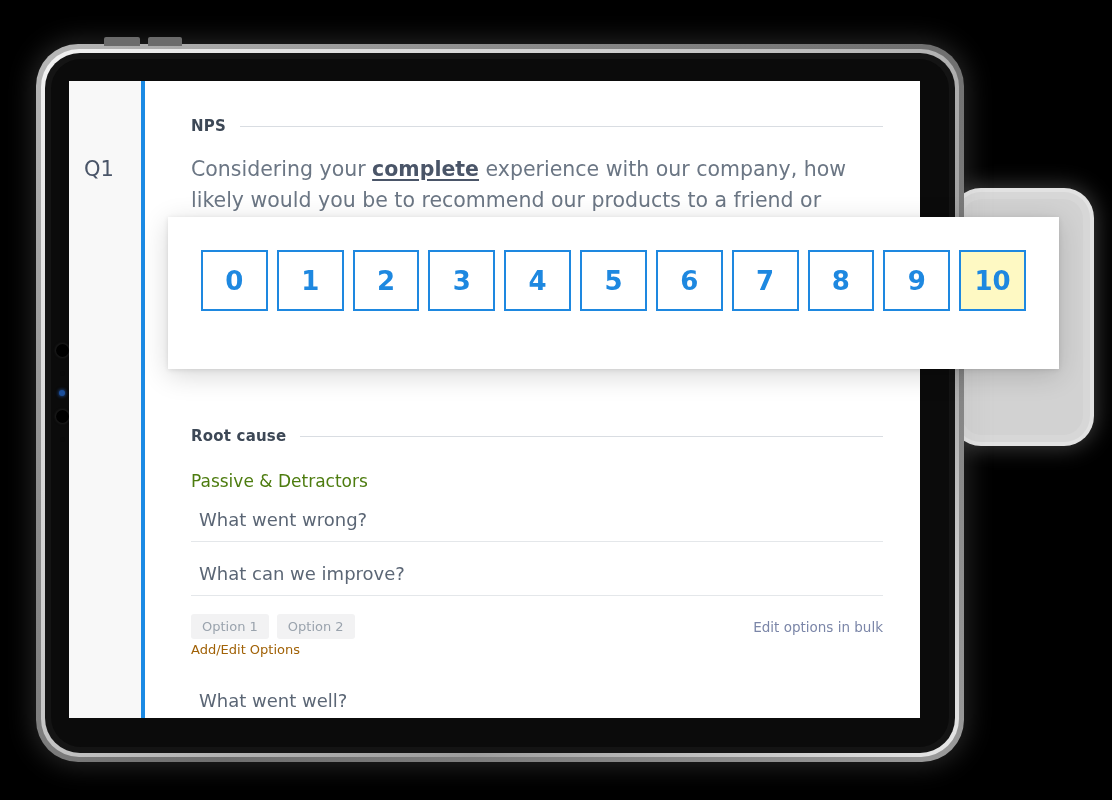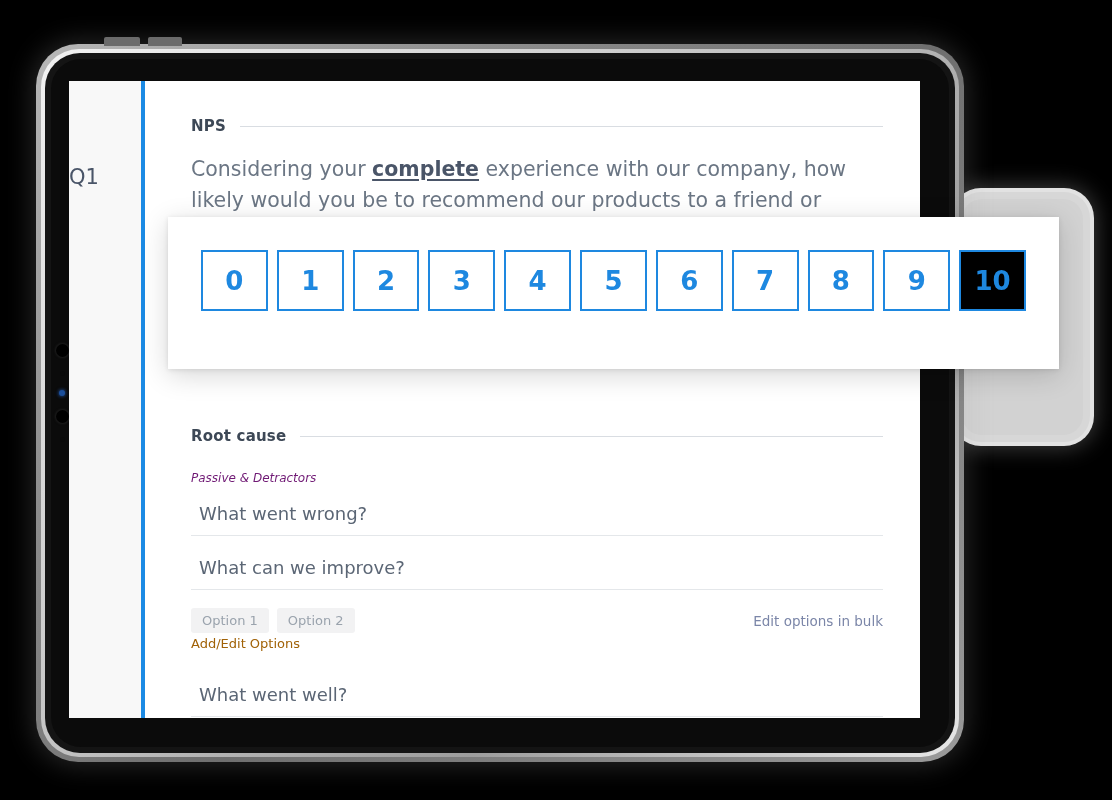--- a/index.html
+++ b/index.html
@@ -106,23 +106,24 @@
   .q-rail {
     position: absolute;
     left: 0; top: 0;
     width: 76px;
     height: 100%;
     background: #f8f8f8;
     border-right: 4px solid #1b8ae4;
   }
   .q-label {
     position: absolute;
-    top: 84px;
+    top: 76px;
     left: 0;
     width: 60px;
+    text-align: center;
     font-size: 21px;
     color: #4a5568;
     font-weight: 400;
   }
 
   
   .content {
     position: absolute;
     left: 80px;
     top: 0;
@@ -160,24 +161,23 @@
     max-width: 680px;
   }
   .question-text u {
     color: #4a5568;
     font-weight: bold;
     text-decoration: underline;
     text-underline-offset: 3px;
   }
 
   .sub-label {
-    font-size: 12px;
-    color: #701a75;
+    font-size: 17px;
+    color: #4d7c0f;
     margin-bottom: 12px;
-    font-style: italic;
   }
 
   .field-line {
     font-size: 18px;
     color: #5b6675;
     padding: 6px 0 11px 8px;
     border-bottom: 1px solid #e4e7ea;
     margin-bottom: 15px;
   }
 
@@ -228,21 +228,21 @@
     border: 2px solid #1e88e0;
     background: #ffffff;
     color: #1e88e0;
     font-size: 26px;
     font-weight: bold;
     display: flex;
     align-items: center;
     justify-content: center;
   }
   .rating-box.selected {
-    background: #000000;
+    background: #fef9c3;
   }
   .anchors {
     display: flex;
     justify-content: space-between;
     margin-top: 10px;
     font-size: 14px;
     color: #9aa3ad;
   }
   .anchors .left  { padding-left: 35px; }
   .anchors .right { padding-right: 30px; }

